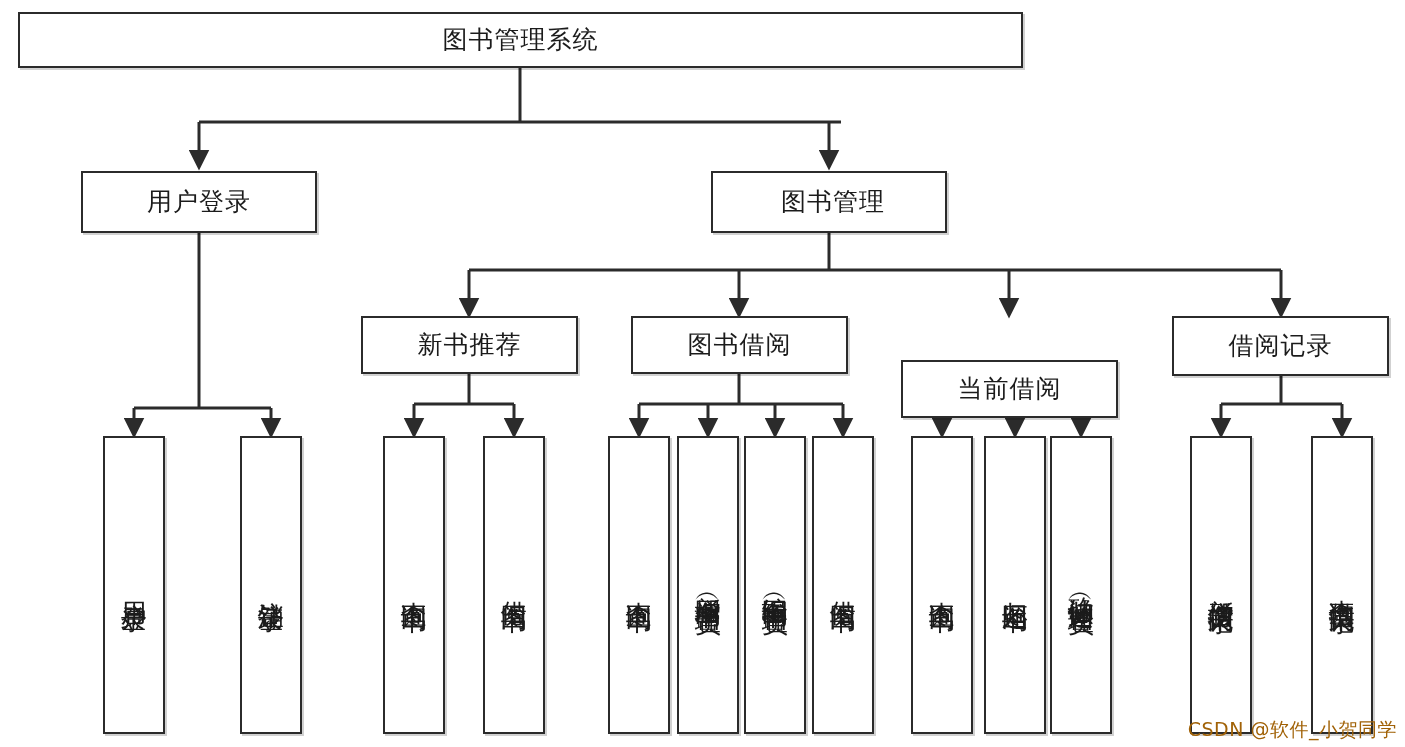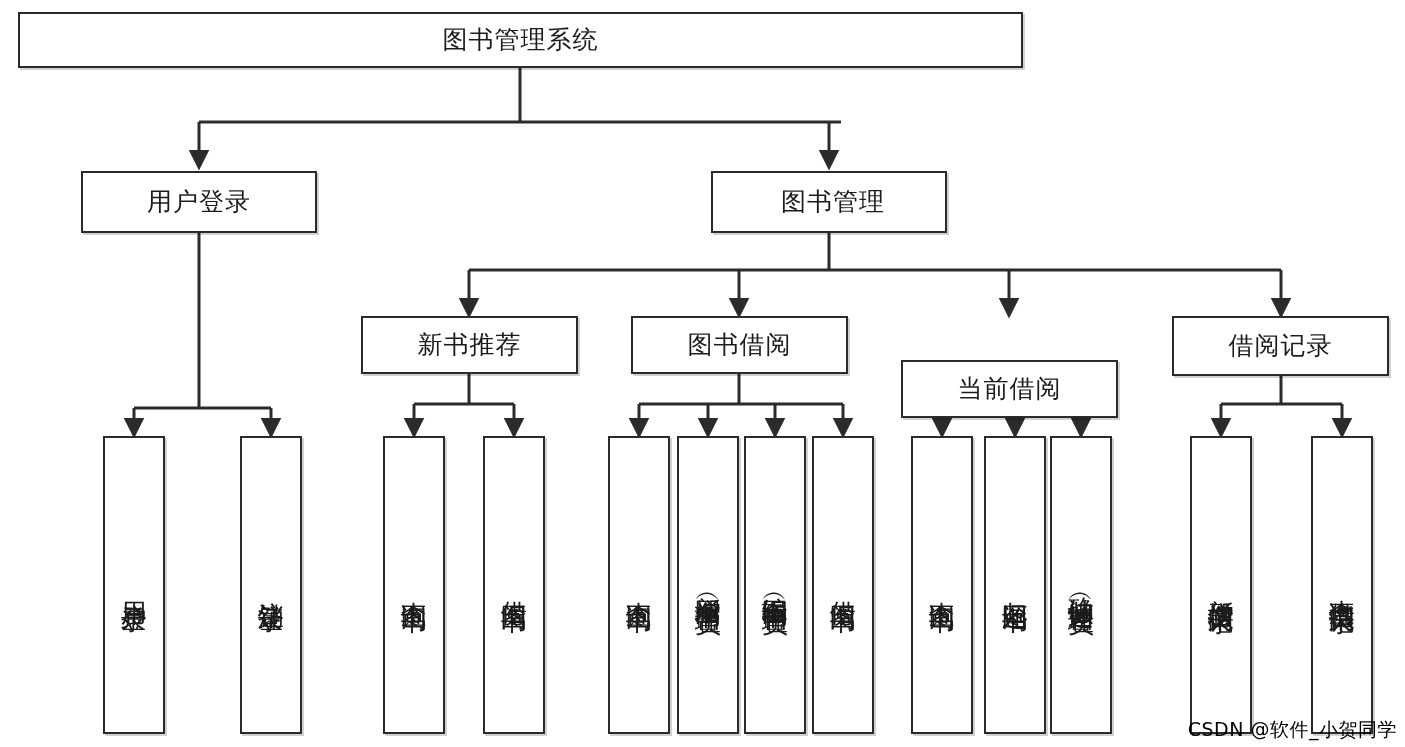--- a/index.html
+++ b/index.html
@@ -66,21 +66,21 @@
     line-height: 1.18;
     letter-spacing: 2px;
     white-space: nowrap;
     max-height: 100%;
   }
   .watermark {
     position: absolute;
     right: 8px;
     bottom: 4px;
     font-size: 19px;
-    color: #000000;
+    color: #a16207;
     letter-spacing: 0.5px;
     z-index: 5;
     white-space: nowrap;
   }
 </style>
 </head>
 <body>
 
 <div id="canvas">
 

